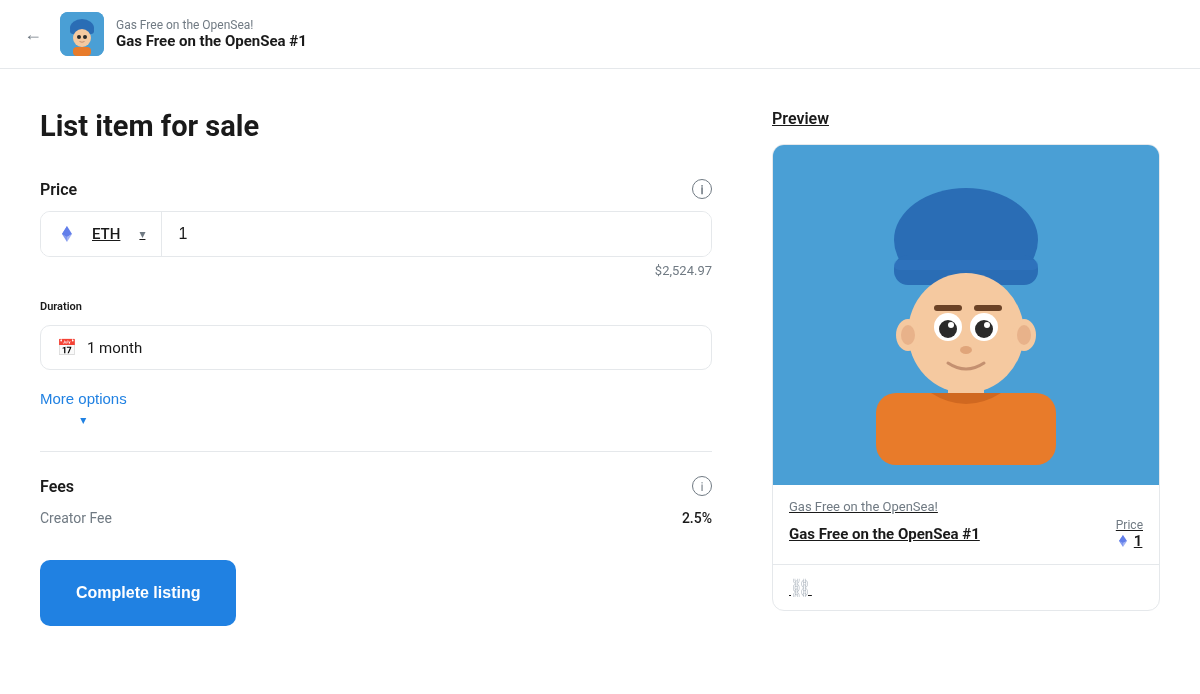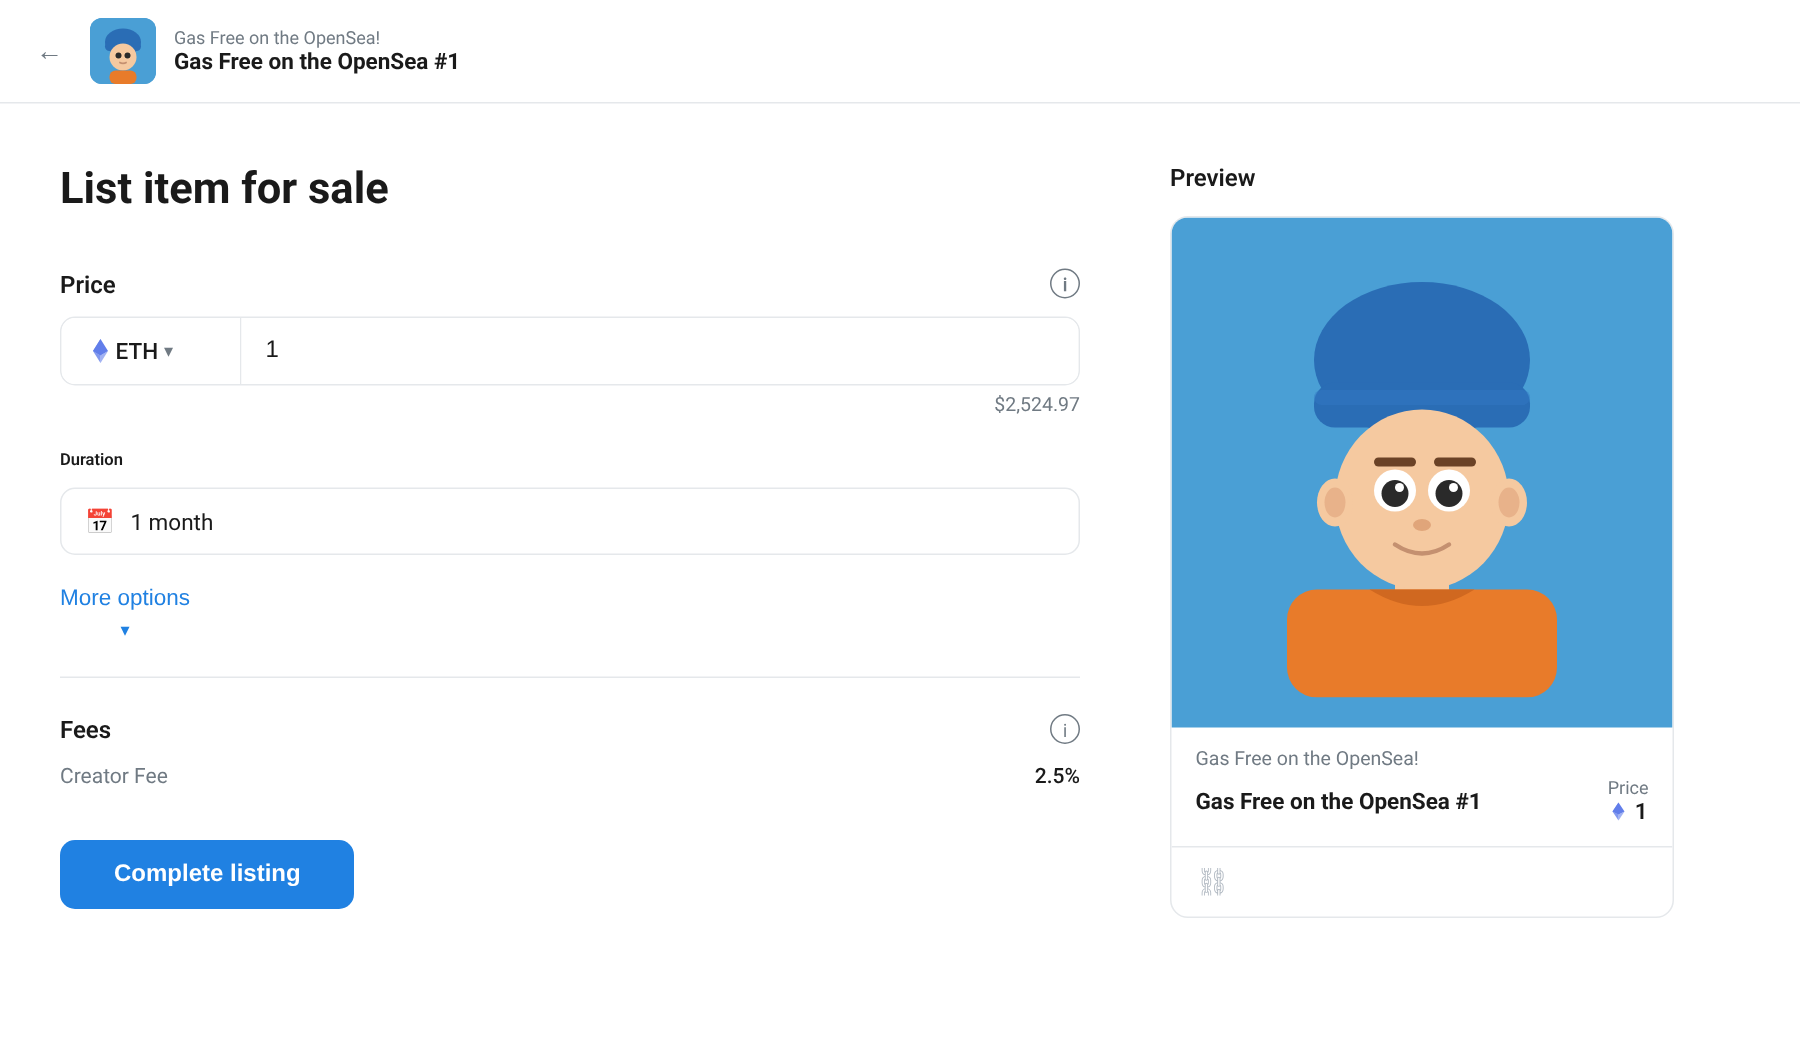--- a/index.html
+++ b/index.html
@@ -101,28 +101,29 @@
     .price-row {
       display: flex;
       gap: 0;
       border: 1px solid #e5e8eb;
       border-radius: 10px;
       overflow: hidden;
     }
     .currency-select {
       display: flex;
       align-items: center;
-      gap: 0;
+      gap: 15px;
       padding: 12px 16px;
       background: #fff;
       border-right: 1px solid #e5e8eb;
       cursor: pointer;
       min-width: 120px;
       font-size: 15px;
       font-weight: 500;
+      text-decoration: underline;
     }
     .eth-icon {
       width: 20px;
       height: 20px;
     }
     .chevron-down {
       font-size: 12px;
       color: #707a83;
       margin-left: 4px;
     }
@@ -217,31 +218,32 @@
       font-weight: 500;
     }
 
     
     .complete-btn {
       margin-top: 28px;
       background: #2081e2;
       color: #fff;
       border: none;
       border-radius: 10px;
-      padding: 14px 36px;
+      padding: 24px 36px;
       font-size: 16px;
       font-weight: 700;
       cursor: pointer;
       display: inline-block;
     }
 
     
     .right-panel {
-      width: 336px;
+      width: 388px;
       flex-shrink: 0;
+      text-decoration: underline;
     }
     .preview-label {
       font-size: 16px;
       font-weight: 600;
       color: #1a1a1a;
       margin-bottom: 16px;
     }
     .preview-card {
       border: 1px solid #e5e8eb;
       border-radius: 12px;

